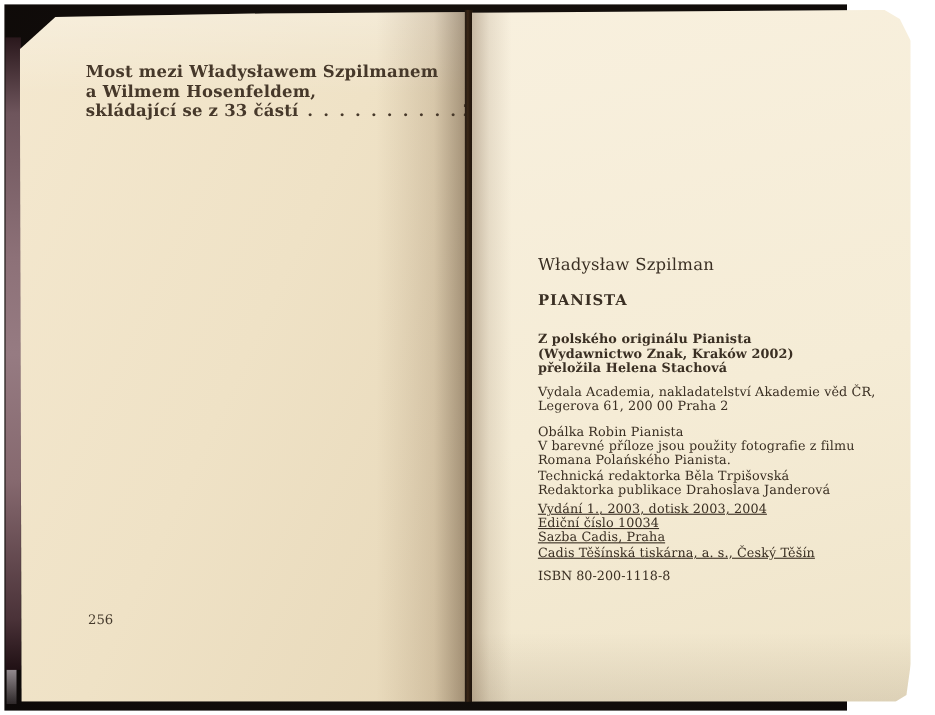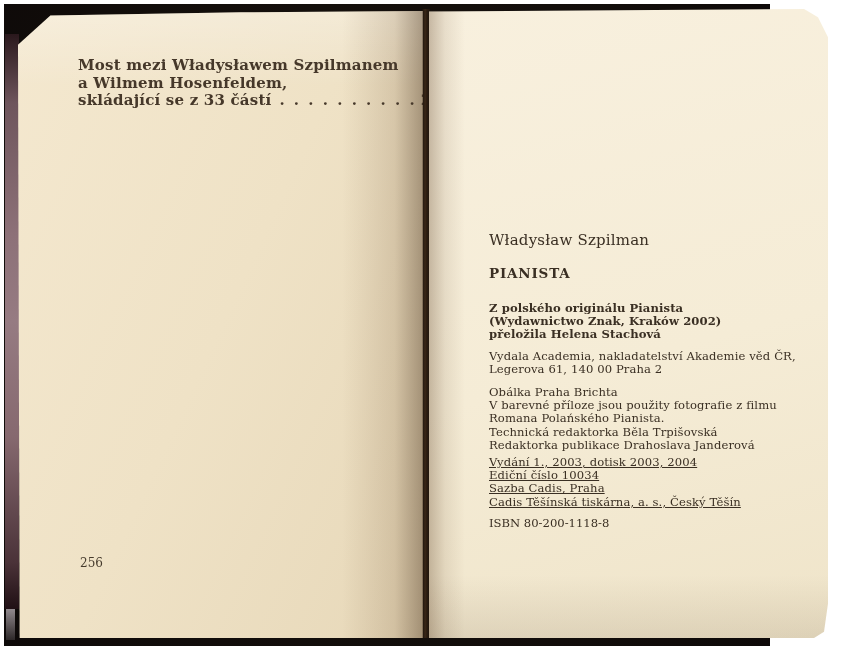--- a/index.html
+++ b/index.html
@@ -111,25 +111,25 @@
     <div class="colophon-item title">PIANISTA</div>
 
     <div class="colophon-item blk blk-origin">
       <div>Z polského originálu Pianista</div>
       <div>(Wydawnictwo Znak, Kraków 2002)</div>
       <div>přeložila Helena Stachová</div>
     </div>
 
     <div class="colophon-item blk blk-publisher">
       <div>Vydala Academia, nakladatelství Akademie věd ČR,</div>
-      <div>Legerova 61, 140 00 Praha 2</div>
+      <div>Legerova 61, 200 00 Praha 2</div>
     </div>
 
     <div class="colophon-item blk blk-credits">
-      <div>Obálka Praha Brichta</div>
+      <div>Obálka Robin Pianista</div>
       <div>V barevné příloze jsou použity fotografie z filmu</div>
       <div>Romana Polańského Pianista.</div>
       <div>Technická redaktorka Běla Trpišovská</div>
       <div>Redaktorka publikace Drahoslava Janderová</div>
     </div>
 
     <div class="colophon-item blk blk-edition">
       <div>Vydání 1., 2003, dotisk 2003, 2004</div>
       <div>Ediční číslo 10034</div>
       <div>Sazba Cadis, Praha</div>

